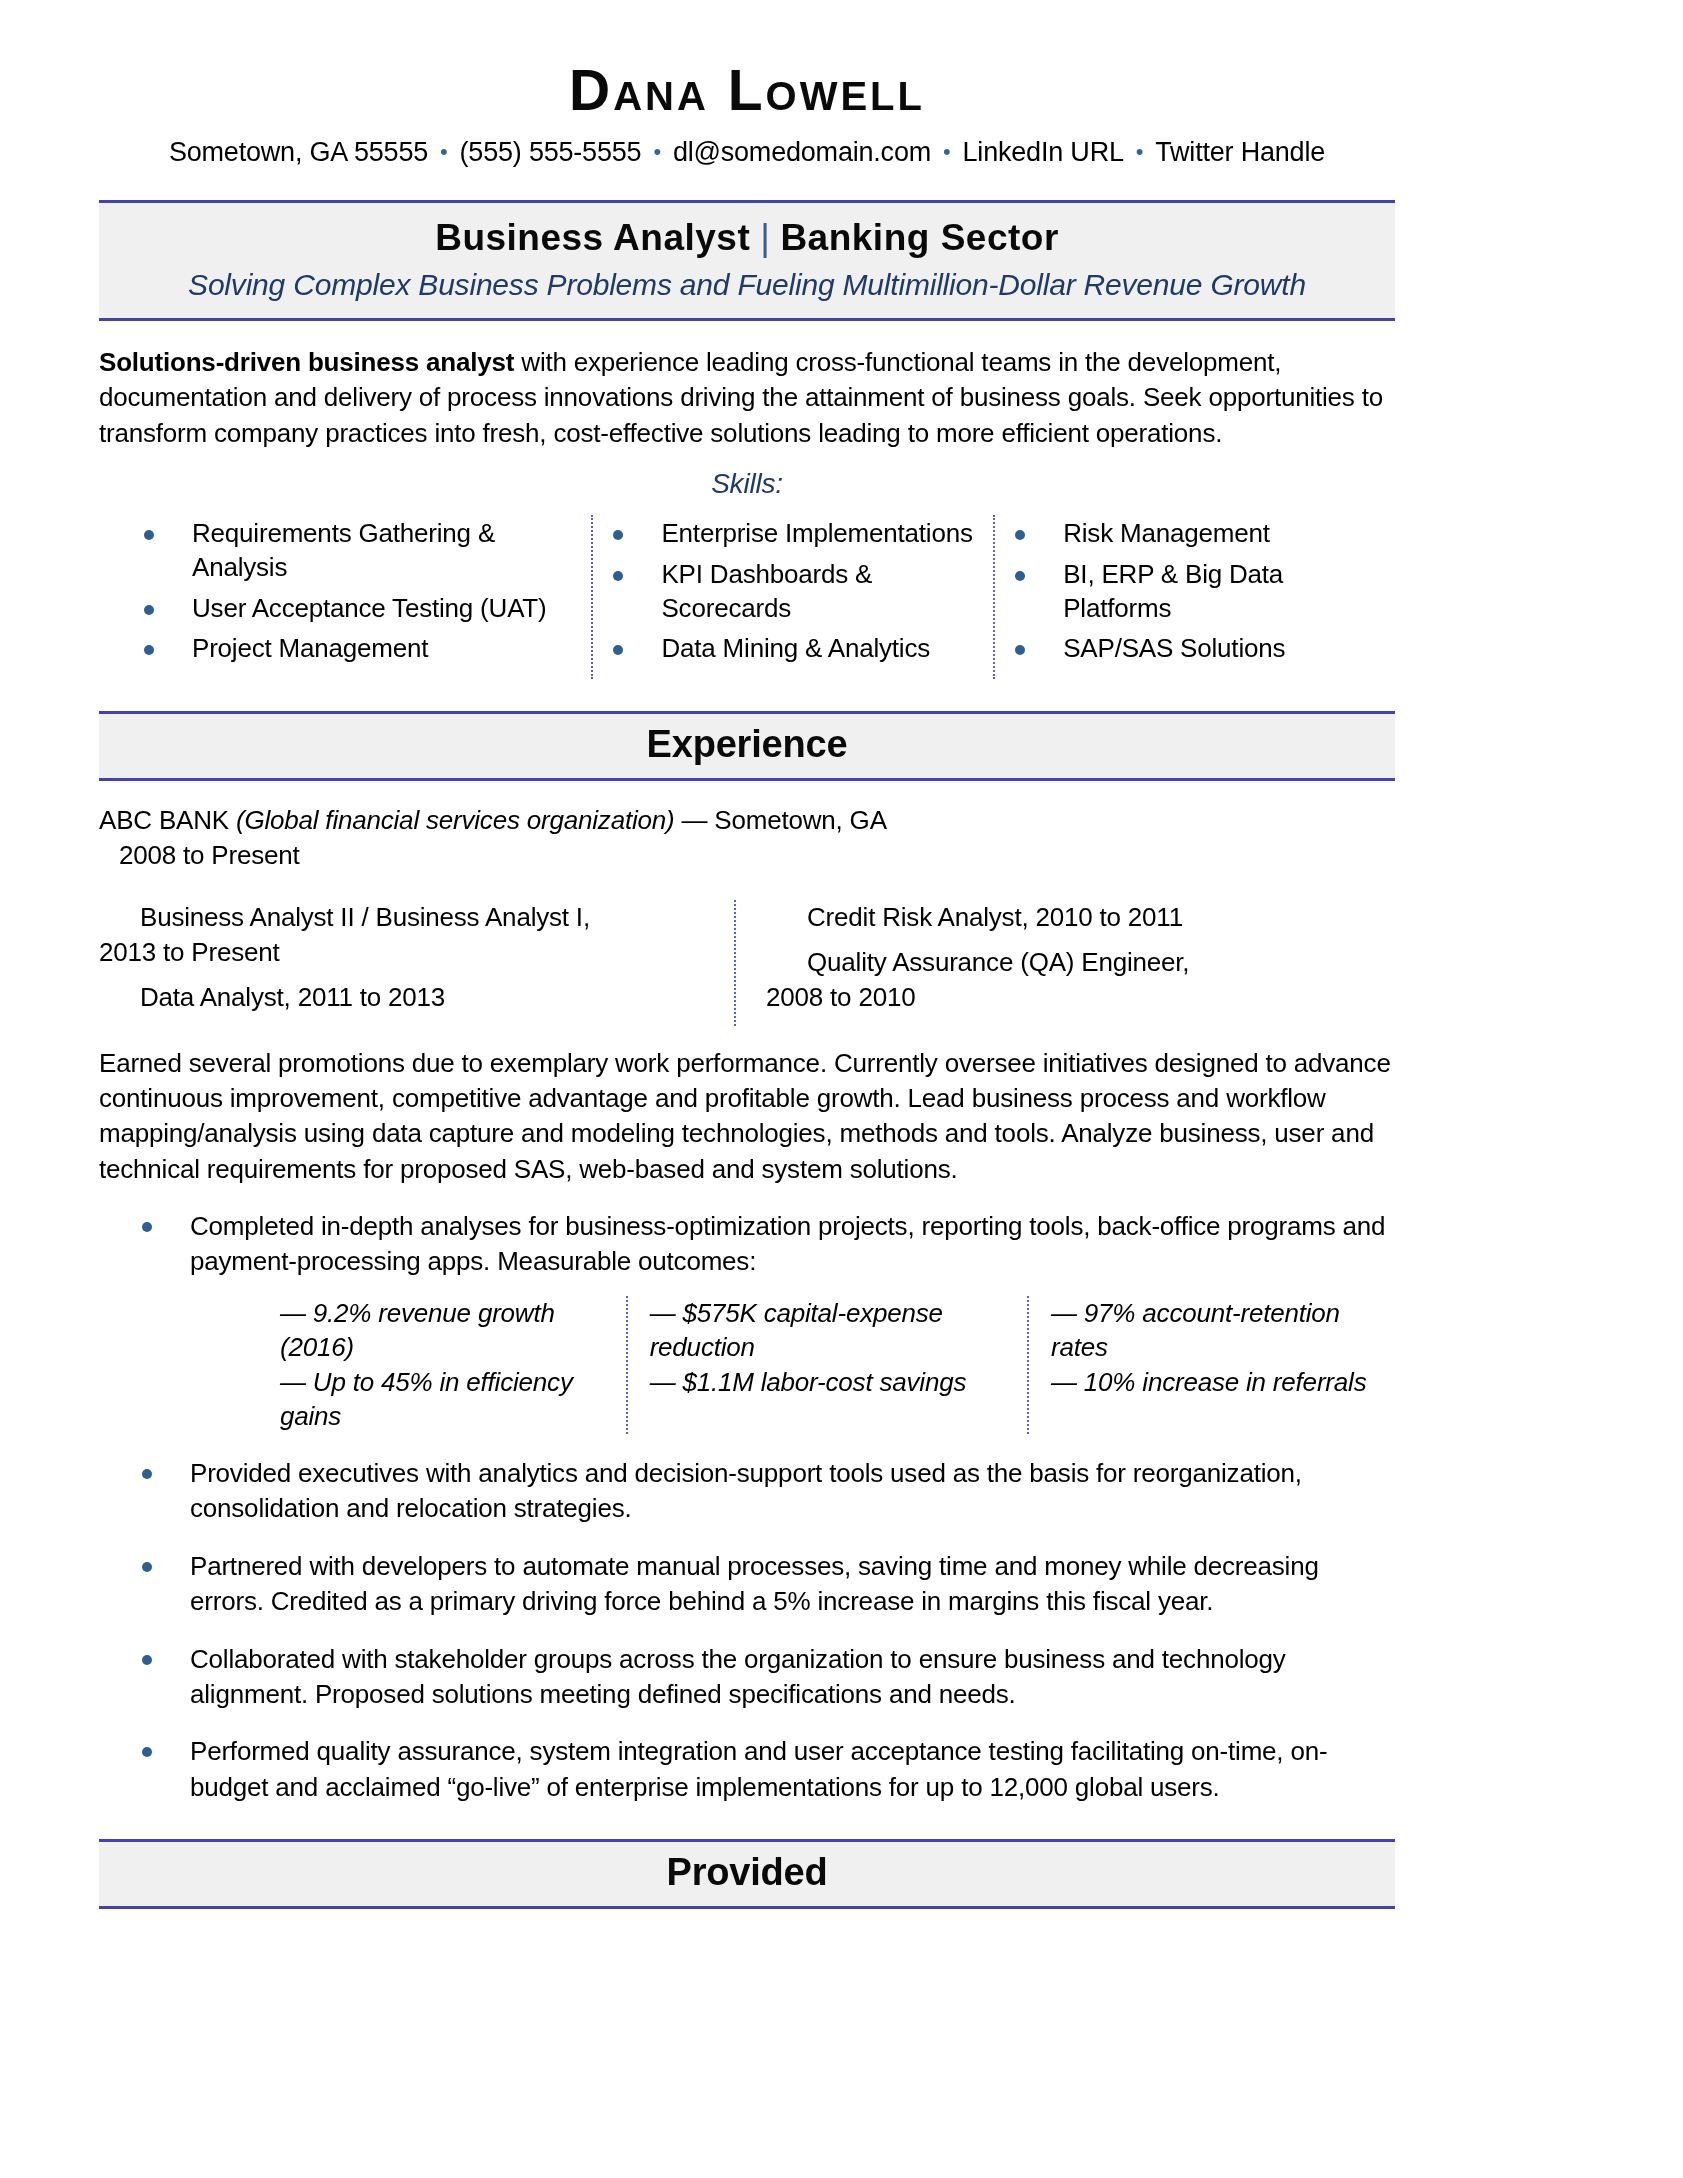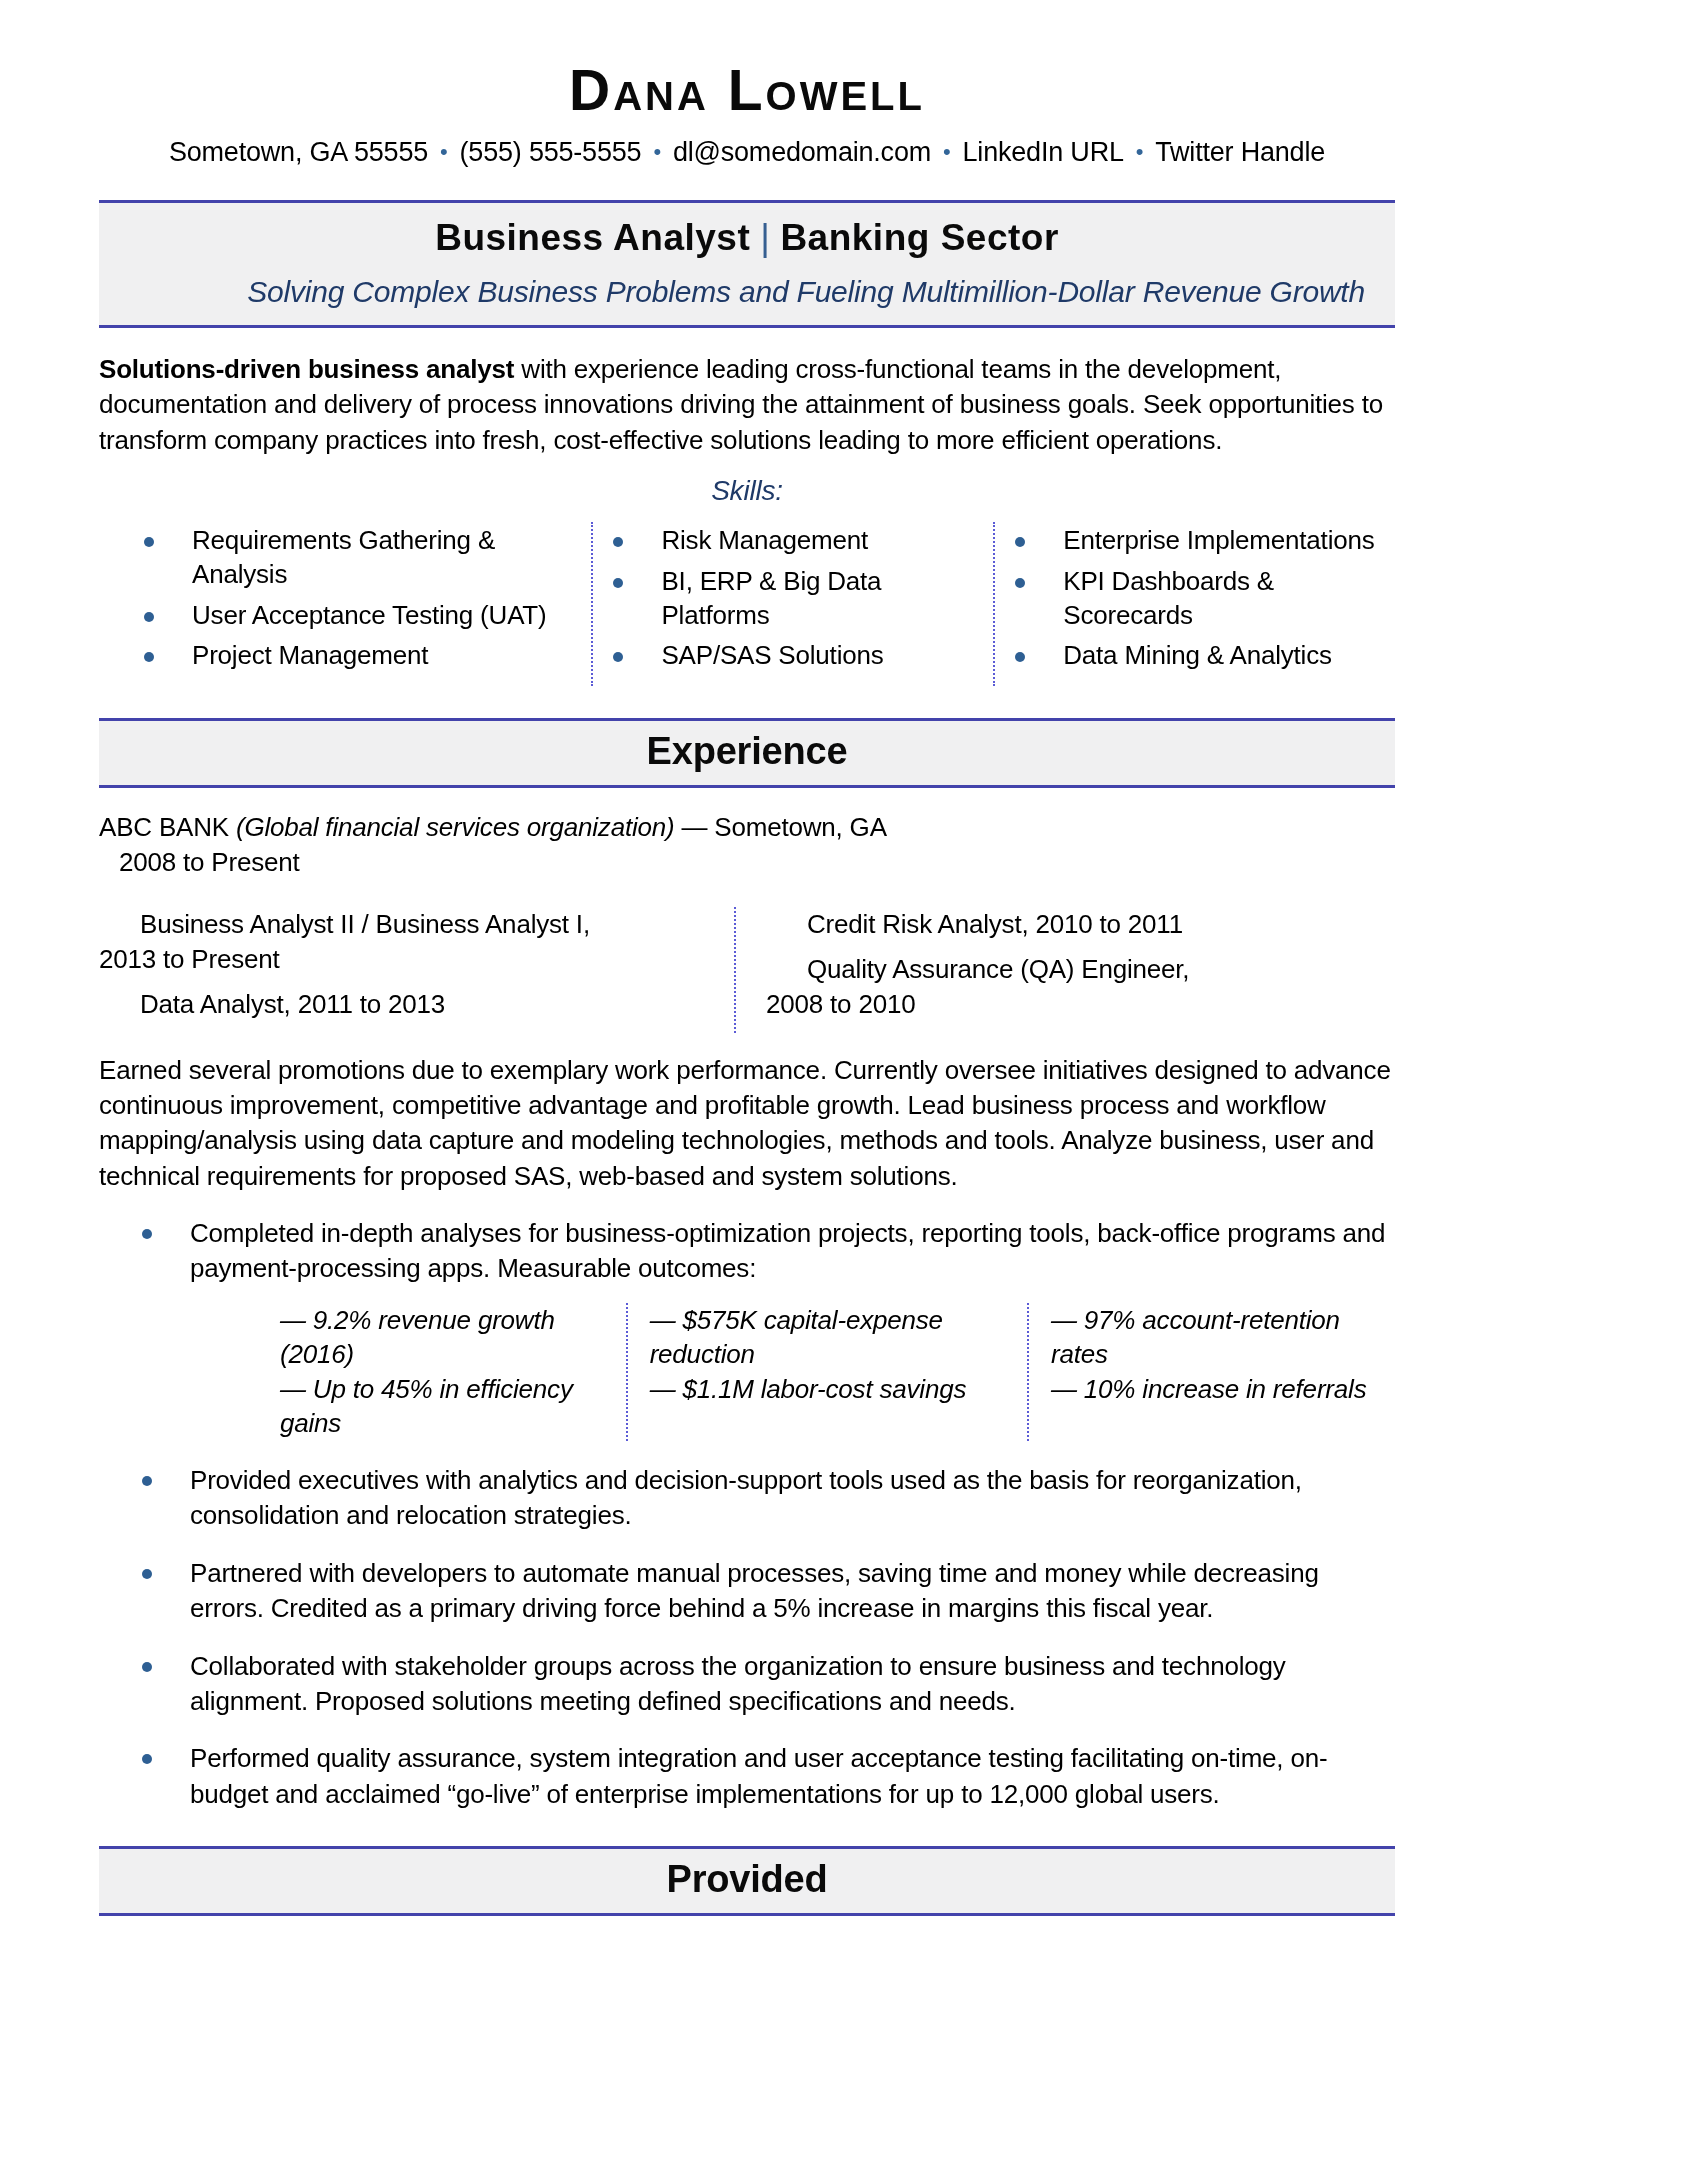--- a/index.html
+++ b/index.html
@@ -55,26 +55,25 @@
     font-size: 37px;
     letter-spacing: 0.5px;
     color: #0a0a0a;
   }
   .banner-title .pipe {
     color: #365f91;
     font-weight: 400;
     padding: 0 10px;
   }
   .banner-tagline {
-    margin-top: 8px;
+    margin-top: 1px;
     font-style: italic;
     font-size: 30px;
     color: #1f3a68;
     line-height: 1.3;
-    text-align: right;
   }
   .section-banner {
     margin-top: 32px;
     background: #f0f0f1;
     border-top: 3px solid #4343ab;
     border-bottom: 3px solid #4343ab;
     text-align: center;
     padding: 5px 0 7px;
     font-weight: bold;
     font-size: 38px;
@@ -181,46 +180,46 @@
           </div>
         <div class="li-row">
             <span class="dot"></span>
             <span class="li-text">User Acceptance Testing (UAT)</span>
           </div>
         <div class="li-row">
             <span class="dot"></span>
             <span class="li-text">Project Management</span>
           </div>
       </div>
+      <div class="skill-col skill-col-2">
+        <div class="li-row">
+            <span class="dot"></span>
+            <span class="li-text">Enterprise Implementations</span>
+          </div>
+        <div class="li-row">
+            <span class="dot"></span>
+            <span class="li-text">KPI Dashboards &amp; Scorecards</span>
+          </div>
+        <div class="li-row">
+            <span class="dot"></span>
+            <span class="li-text">Data Mining &amp; Analytics</span>
+          </div>
+      </div>
       <div class="skill-col skill-col-3">
         <div class="li-row">
             <span class="dot"></span>
             <span class="li-text">Risk Management</span>
           </div>
         <div class="li-row">
             <span class="dot"></span>
             <span class="li-text">BI, ERP &amp; Big Data Platforms</span>
           </div>
         <div class="li-row">
             <span class="dot"></span>
             <span class="li-text">SAP/SAS Solutions</span>
-          </div>
-      </div>
-      <div class="skill-col skill-col-2">
-        <div class="li-row">
-            <span class="dot"></span>
-            <span class="li-text">Enterprise Implementations</span>
-          </div>
-        <div class="li-row">
-            <span class="dot"></span>
-            <span class="li-text">KPI Dashboards &amp; Scorecards</span>
-          </div>
-        <div class="li-row">
-            <span class="dot"></span>
-            <span class="li-text">Data Mining &amp; Analytics</span>
           </div>
       </div>
     </div>
 
     <div class="section-banner">Experience</div>
 
     <div class="employer-row">
       <div class="employer-left"><span>ABC BANK </span><span class="descriptor">(Global financial services organization)</span><span> — Sometown, GA</span></div>
       <div class="employer-dates">2008 to Present</div>
     </div>

